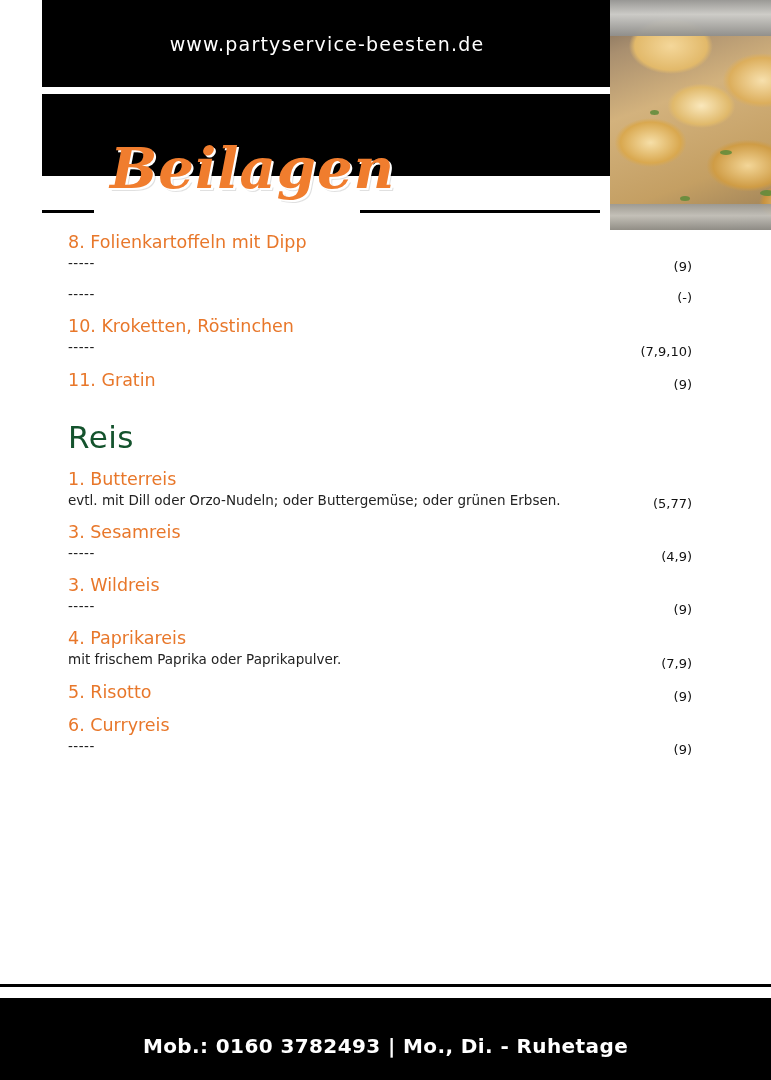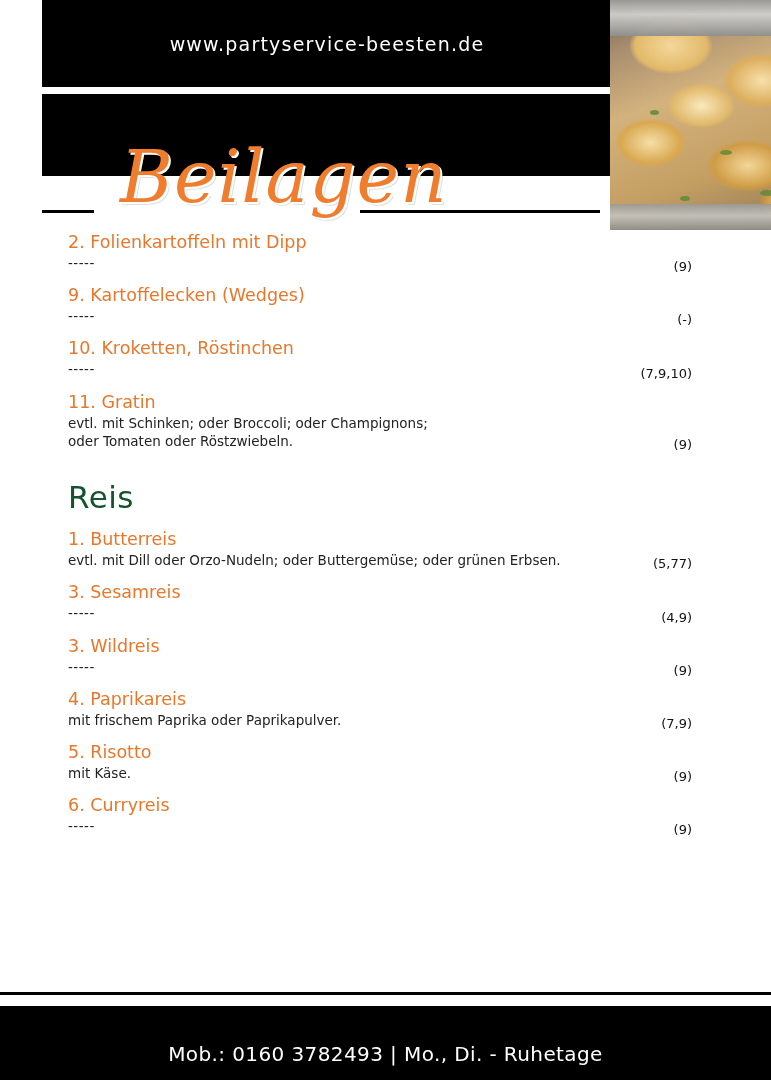--- a/index.html
+++ b/index.html
@@ -98,26 +98,26 @@
 
   
   .title-wrap {
     position: absolute;
     left: 0; top: 140px;
     width: 571px;
     height: 75px;
   }
   .title-text {
     position: absolute;
-    left: 78px; top: -5px;
+    left: 68px; top: -5px;
     color: #f07d2e;
     font-family: "DejaVu Serif", serif;
-    font-weight: normal;
+    font-weight: bold;
     font-style: italic;
-    font-size: 72px;
+    font-size: 56px;
     letter-spacing: 1px;
     text-shadow: 2px 2px 0 #ffffff, 3px 3px 0 rgba(0,0,0,0.12);
   }
   .rule-left {
     position: absolute;
     left: 0; top: 70px;
     width: 52px; height: 3px;
     background: #000000;
   }
   .rule-right {
@@ -171,23 +171,24 @@
     color: #14532d;
     font-size: 31px;
     font-family: "DejaVu Sans", sans-serif;
     padding: 16px 0 14px 68px;
     letter-spacing: 0.5px;
   }
 
   
   .footer {
     position: absolute;
-    left: 0; bottom: 0;
+    left: 0; bottom: 8px;
     width: 771px;
     height: 88px;
+    font-weight: bold;
   }
   .footer-line {
     position: absolute;
     left: 0; top: 0;
     width: 771px; height: 3px;
     background: #000000;
   }
   .footer-band {
     position: absolute;
     left: 0; top: 14px;
@@ -231,47 +232,44 @@
     <div class="rule-left"></div>
     <div class="rule-right"></div>
     <div class="title-text">Beilagen</div>
   </div>
 </div>
 
 <div class="content">
 
   <div class="menu-item">
     <div class="item-row">
-      <div class="item-name">2. Folienkartoffeln mit Dipp</div>
-      <div class="item-desc dashes">-----</div>
-      <div class="item-alg">(9)</div>
-    </div>
-  </div>
-
-  <div class="menu-item">
-    <div class="item-row">
-      <div class="item-name">9. Kartoffelecken (Wedges)</div>
+      <div class="item-name">8. Folienkartoffeln mit Dipp</div>
+      <div class="item-desc dashes">-----</div>
+      <div class="item-alg">(9)</div>
+    </div>
+  </div>
+
+  <div class="menu-item">
+    <div class="item-row">
       <div class="item-desc dashes">-----</div>
       <div class="item-alg">(-)</div>
     </div>
   </div>
 
   <div class="menu-item">
     <div class="item-row">
       <div class="item-name">10. Kroketten, Röstinchen</div>
       <div class="item-desc dashes">-----</div>
       <div class="item-alg">(7,9,10)</div>
     </div>
   </div>
 
   <div class="menu-item">
     <div class="item-row">
       <div class="item-name">11. Gratin</div>
-      <div class="item-desc" style="white-space:pre-line;">evtl. mit Schinken; oder Broccoli; oder Champignons;
-oder Tomaten oder Röstzwiebeln.</div>
       <div class="item-alg">(9)</div>
     </div>
   </div>
 
   <div class="section-title">Reis</div>
 
   <div class="menu-item">
     <div class="item-row">
       <div class="item-name">1. Butterreis</div>
       <div class="item-desc">evtl. mit Dill oder Orzo-Nudeln; oder Buttergemüse; oder grünen Erbsen.</div>
@@ -299,21 +297,20 @@
     <div class="item-row">
       <div class="item-name">4. Paprikareis</div>
       <div class="item-desc">mit frischem Paprika oder Paprikapulver.</div>
       <div class="item-alg">(7,9)</div>
     </div>
   </div>
 
   <div class="menu-item">
     <div class="item-row">
       <div class="item-name">5. Risotto</div>
-      <div class="item-desc">mit Käse.</div>
       <div class="item-alg">(9)</div>
     </div>
   </div>
 
   <div class="menu-item">
     <div class="item-row">
       <div class="item-name">6. Curryreis</div>
       <div class="item-desc dashes">-----</div>
       <div class="item-alg">(9)</div>
     </div>

